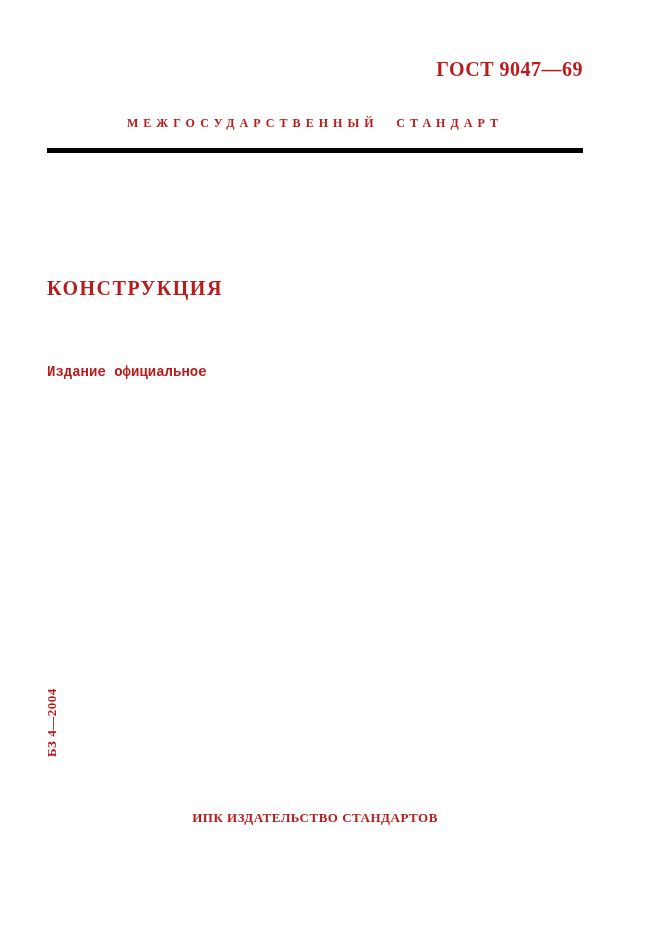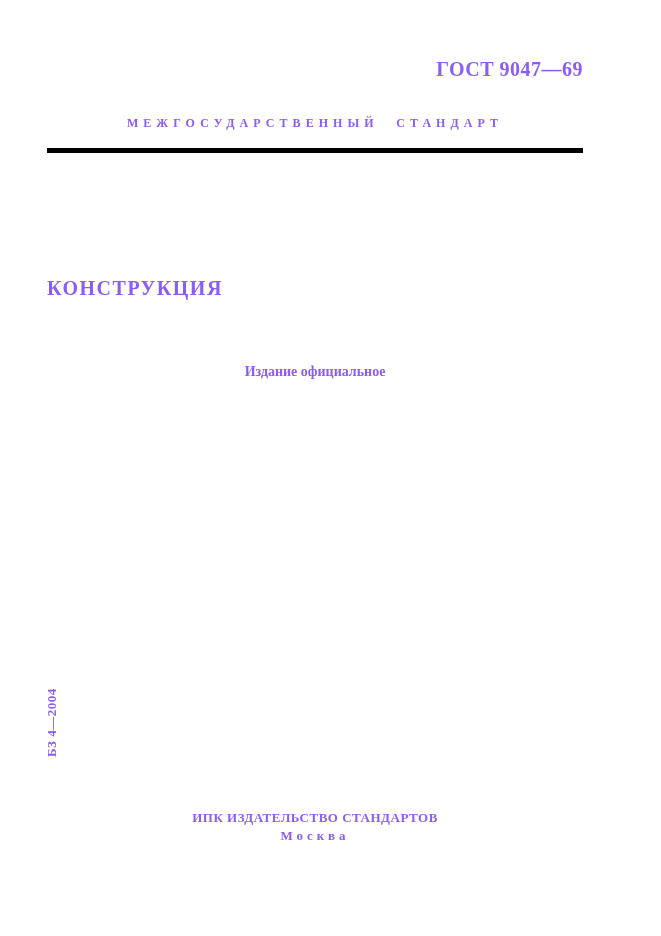--- a/index.html
+++ b/index.html
@@ -2,21 +2,21 @@
 <html><head>
 <meta charset="utf-8">
 <style>
   * { margin: 0; padding: 0; box-sizing: border-box; }
   html, body { background: #ffffff; }
   .page {
     position: relative;
     width: 661px;
     height: 936px;
     background: #ffffff;
-    color: #8b5cf6;
+    color: #b91c1c;
     font-family: "Liberation Serif", "DejaVu Serif", serif;
     overflow: hidden;
   }
   .doc-number {
     position: absolute;
     top: 58px;
     right: 78px;
     font-size: 20px;
     font-weight: bold;
     letter-spacing: 0.5px;
@@ -62,24 +62,25 @@
     font-size: 20px;
     font-weight: bold;
     letter-spacing: 1.5px;
     white-space: nowrap;
   }
   .edition-note {
     position: absolute;
     top: 364px;
     left: 47px;
     width: 536px;
-    text-align: center;
+    text-align: left;
     font-size: 14px;
     font-weight: bold;
     white-space: nowrap;
+    font-family: Liberation Mono, monospace;
   }
   .side-code {
     position: absolute;
     left: 45px;
     top: 757px;
     transform: rotate(-90deg);
     transform-origin: 0 0;
     font-size: 13px;
     font-weight: bold;
     letter-spacing: 0.5px;
@@ -122,15 +123,14 @@
 
 
   <div class="doc-subtitle">КОНСТРУКЦИЯ</div>
 
   <div class="edition-note">Издание официальное</div>
 
   <div class="side-code">БЗ 4—2004</div>
 
   <div class="publisher">ИПК ИЗДАТЕЛЬСТВО СТАНДАРТОВ</div>
 
-  <div class="publisher-city">Москва</div>
 
 </div>
 
 </body></html>

